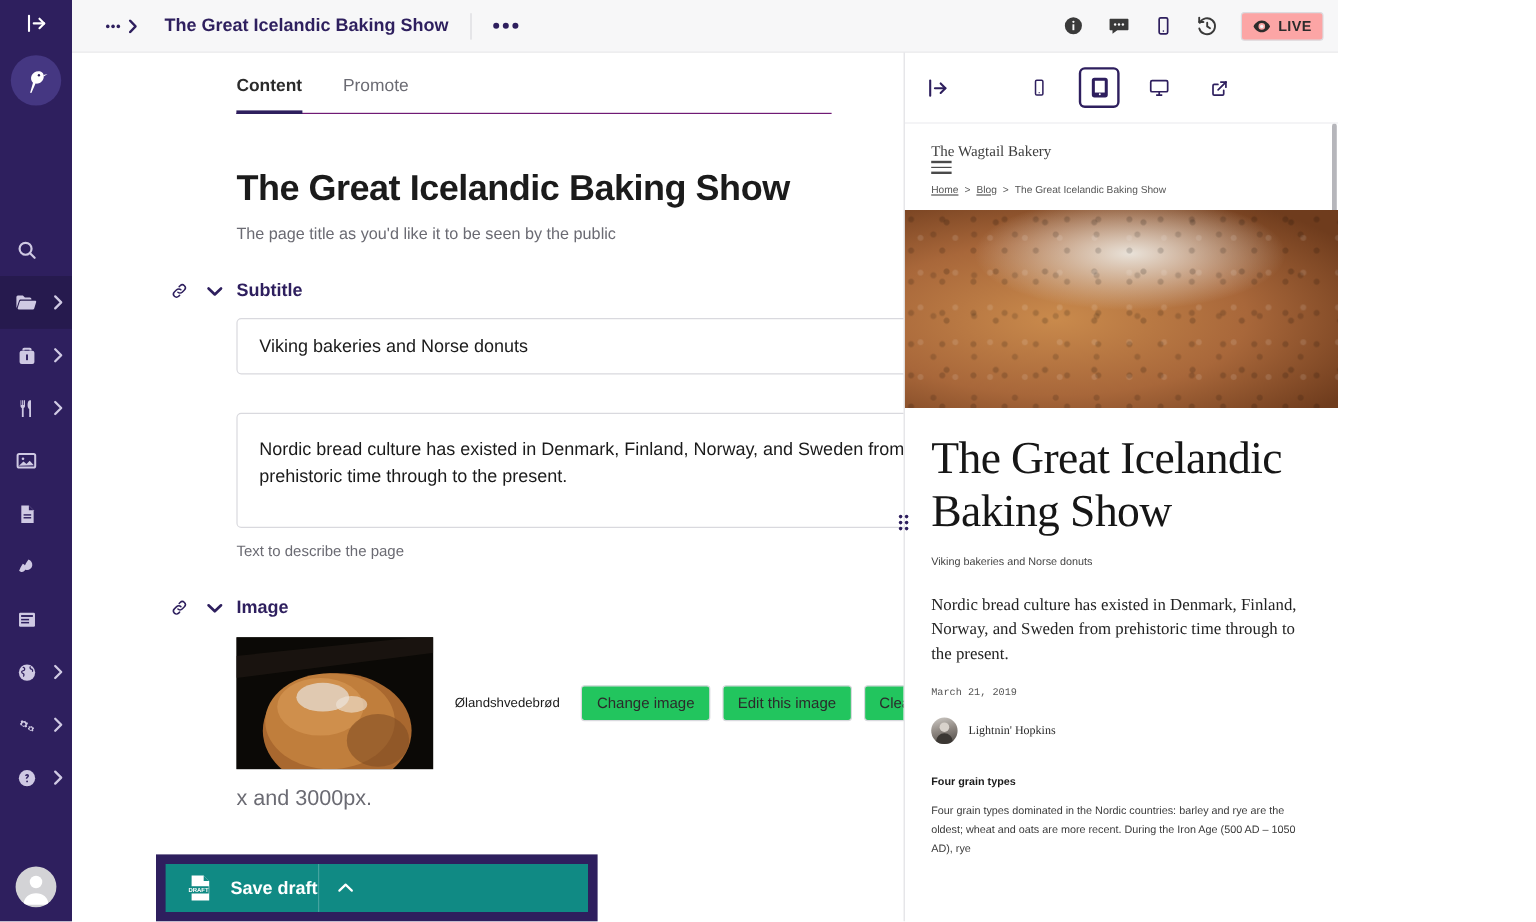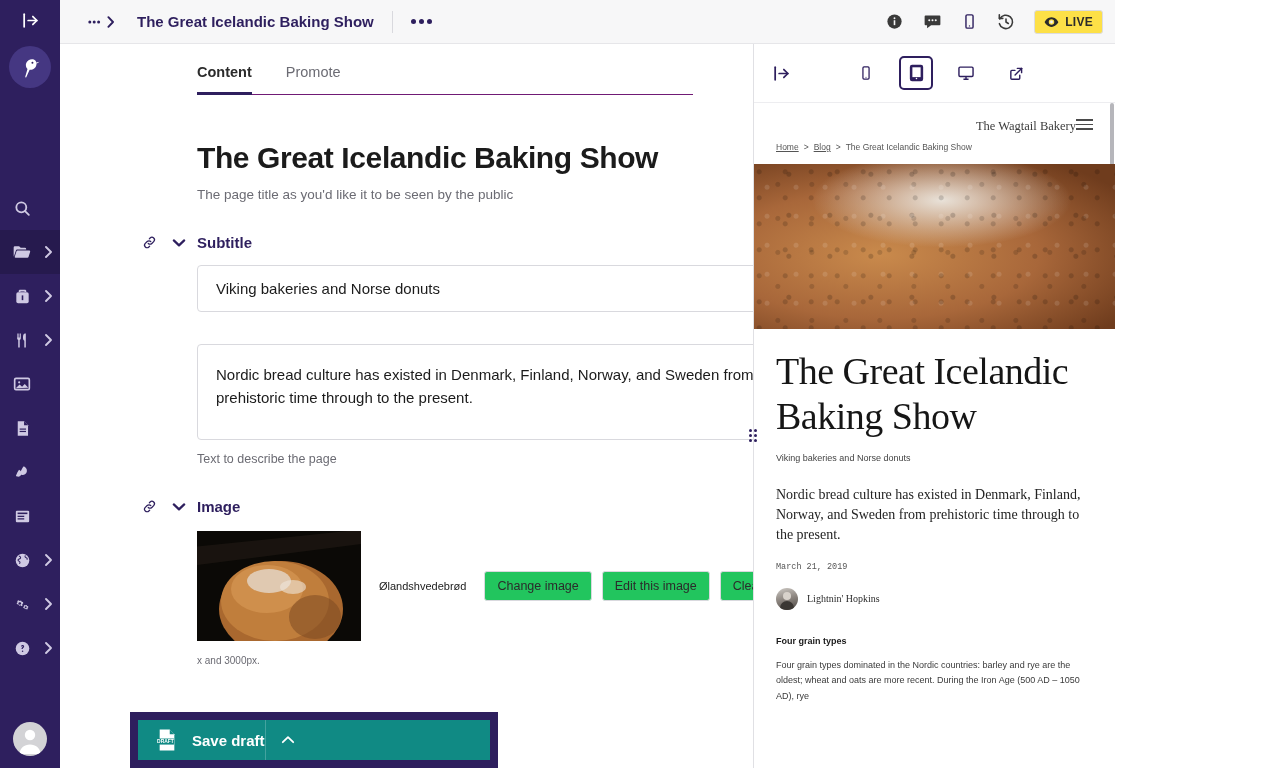--- a/index.html
+++ b/index.html
@@ -64,21 +64,21 @@
     font-size: 15px; font-weight: bold; color: #2E1F5E;
     margin-left: 22px; white-space: nowrap;
   }
   .bc-sep { width: 1px; height: 22px; background: #D9D9DE; margin: 0 18px; }
   .more-dots { display: flex; gap: 3px; cursor: pointer; }
   .more-dots i { width: 5px; height: 5px; border-radius: 50%; background: #2E1F5E; display: block; }
   .topbar-right { margin-left: auto; display: flex; align-items: center; gap: 18px; }
   .tb-icon { color: #3A3A3A; display: flex; align-items: center; cursor: pointer; }
   .live-btn {
     display: flex; align-items: center; gap: 6px; border: 1px solid #DCDCE0;
-    border-radius: 3px; background: #fde047; padding: 4px 9px;
+    border-radius: 3px; background: #fca5a5; padding: 4px 9px;
     font-size: 12px; color: #2B2B2B; font-weight: 600; cursor: pointer;
     letter-spacing: .3px;
   }
 
   
   .body-split { flex: 1; display: flex; min-height: 0; }
 
   
   .editor {
     flex: 1; min-width: 0; background: #fff; overflow: hidden; position: relative;
@@ -126,21 +126,21 @@
     width: 164px; height: 110px; overflow: hidden; flex: 0 0 164px;
     background: #0C0A08; position: relative;
   }
   .img-name { font-size: 11px; color: #1B1B1B; margin-left: 18px; white-space: nowrap; }
   .img-btns { display: flex; gap: 10px; margin-left: 18px; }
   .ghost-btn {
     border: 1px solid #D9D9DE; background: #22c55e; border-radius: 3px;
     padding: 7px 12px; font-size: 12.5px; color: #2B2B2B; cursor: pointer;
     font-family: "Liberation Sans", sans-serif; white-space: nowrap;
   }
-  .img-help { font-size: 10px; color: #6B6B73; margin-top: 14px; }
+  .img-help { font-size: 18px; color: #6B6B73; margin-top: 14px; }
 
   
   .resizer {
     width: 1px; background: #E0E0E4; position: relative; flex: 0 0 1px;
     cursor: col-resize;
   }
   .grip {
     position: absolute; left: -4px; top: 385px; width: 9px; height: 16px;
     display: grid; grid-template-columns: 3px 3px; grid-template-rows: repeat(3, 3px);
     gap: 2px; cursor: col-resize;
@@ -160,20 +160,21 @@
     width: 34px; height: 34px; display: flex; align-items: center;
     justify-content: center; border-radius: 5px; cursor: pointer;
     color: #2E1F5E; border: 2px solid transparent;
   }
   .pv-btn.active { border-color: #2E1F5E; }
   .pv-frame { flex: 1; overflow: hidden; position: relative; }
 
   .site-head {
     padding: 16px 22px 0 22px; display: flex; align-items: flex-start;
     justify-content: flex-end;
+    flex-direction: column;
   }
   .site-name { font-size: 12.5px; color: #3C3C3C; font-family: "Liberation Serif", serif; }
   .burger { display: flex; flex-direction: column; gap: 3px; cursor: pointer; }
   .burger i { width: 17px; height: 1.5px; background: #4A4A4A; display: block; }
   .crumbs { padding: 8px 22px 0 22px; font-size: 8.5px; color: #555; display: flex; gap: 5px; }
   .crumbs a { color: #555; text-decoration: underline; }
   .crumbs span.sep { text-decoration: none; }
   .hero {
     margin-top: 12px; height: 165px; width: 100%;
     background:

